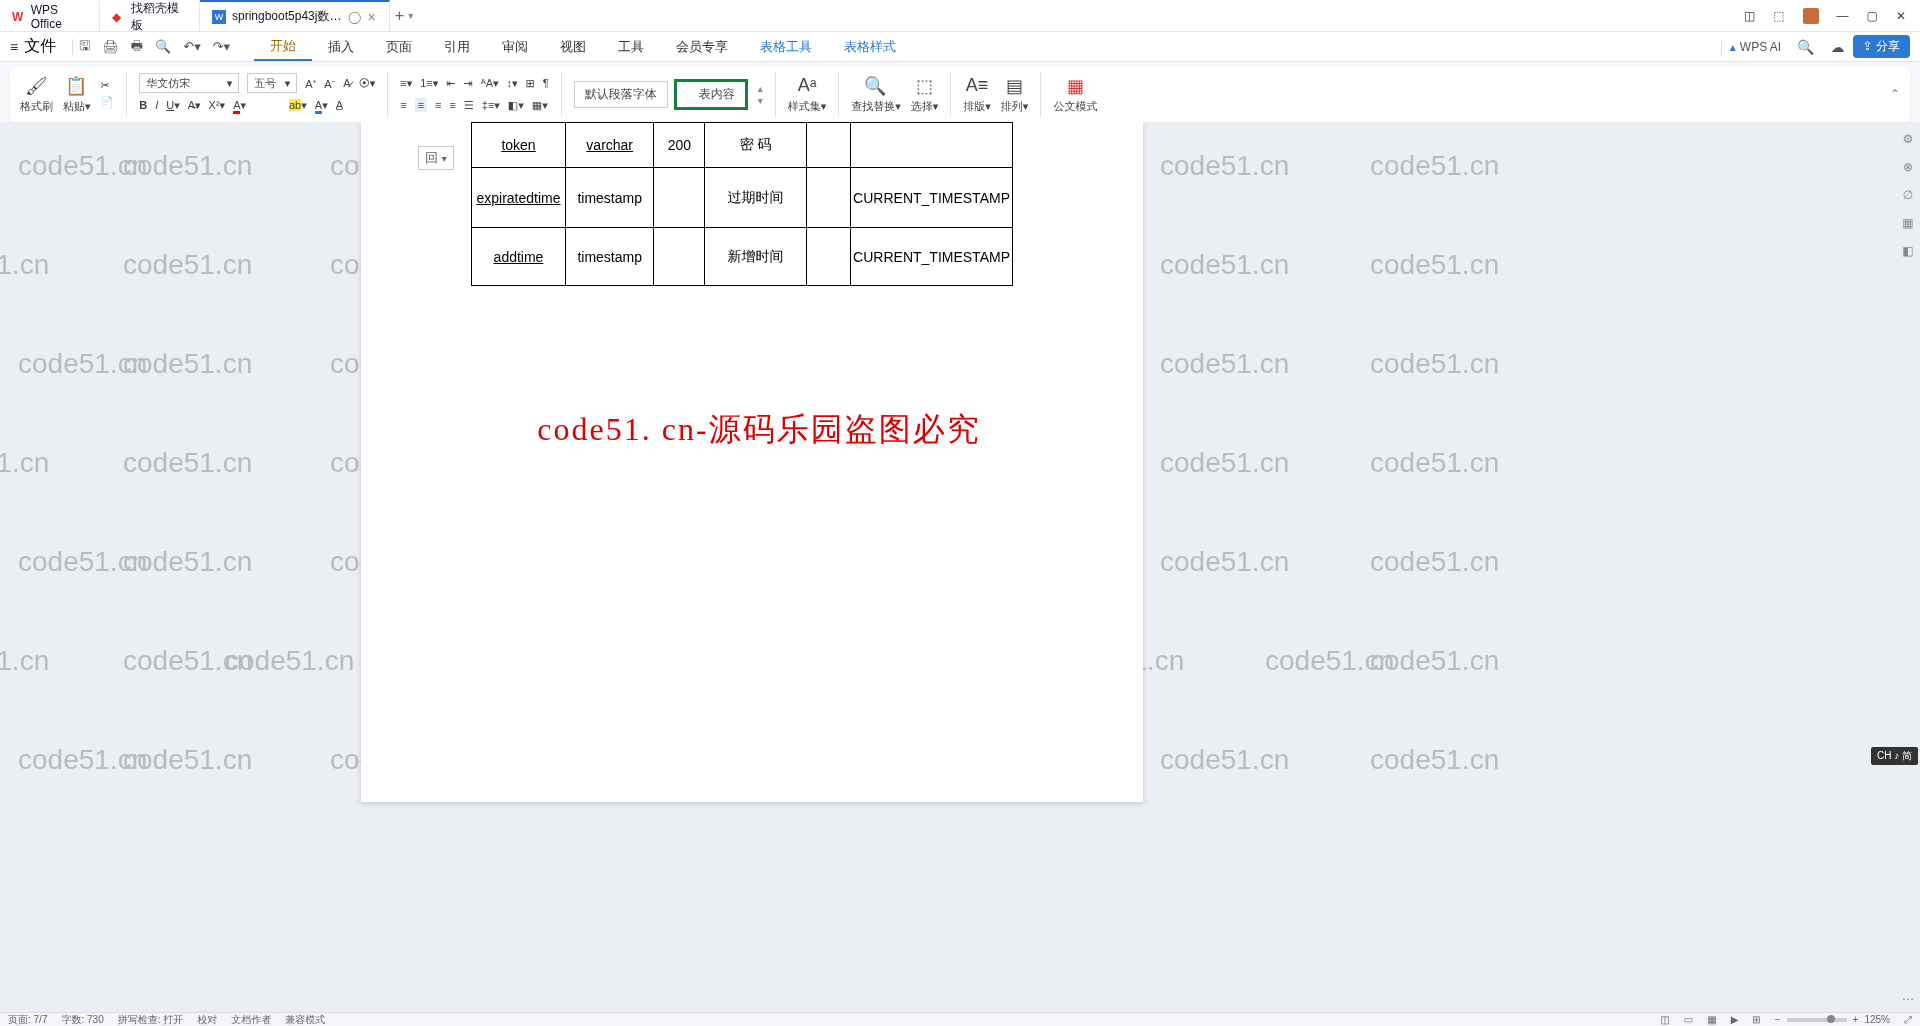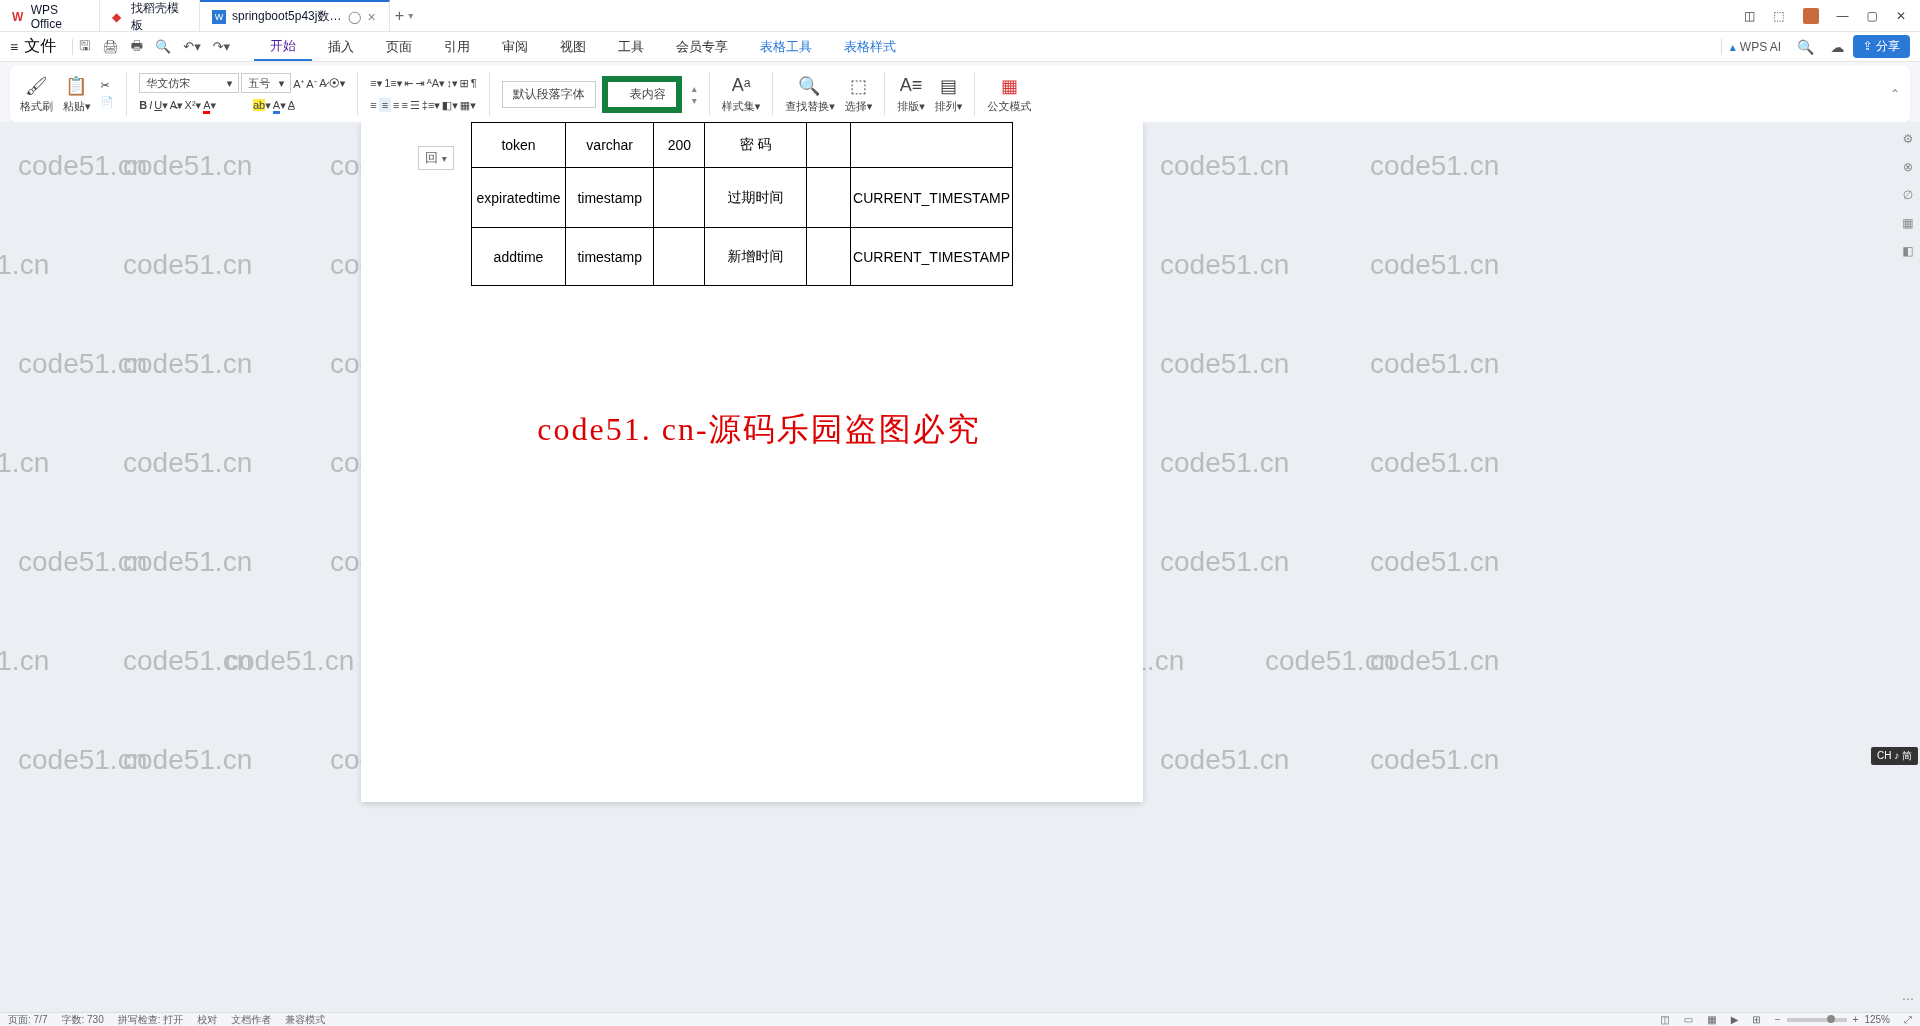--- a/index.html
+++ b/index.html
@@ -17,50 +17,50 @@
   .tab .icon { width:14px; height:14px; display:inline-block; }
   .newtab { width:28px; display:flex; align-items:center; justify-content:center; color:#666; font-size:16px; }
   .wincontrols { margin-left:auto; display:flex; align-items:center; gap:18px; padding:0 14px; color:#444; font-size:12px; }
 
   
   .menubar { height:30px; background:#fff; display:flex; align-items:center; padding:0 10px; gap:0; border-bottom:1px solid #e5e5e5; }
   .hamb { font-size:14px; color:#333; margin-right:6px; }
   .filemenu { font-size:16px; margin-right:10px; }
   .qat { display:flex; align-items:center; gap:12px; margin-right:24px; color:#555; font-size:13px; }
   .menuitem { font-size:13px; padding:4px 16px; color:#333; }
-  .menuitem.active { color:#4c1d95; border-bottom:2px solid #2a79d7; }
+  .menuitem.active { color:#a16207; border-bottom:2px solid #2a79d7; }
   .menuitem.tool { color:#2a79d7; }
   .menuspacer { flex:1; }
   .wpsai { font-size:12px; color:#555; padding:0 8px; display:flex; align-items:center; gap:4px; }
   .cloud { font-size:14px; color:#555; margin:0 8px; }
   .sharebtn { background:#2a79d7; color:#fff; font-size:12px; padding:3px 10px; border-radius:4px; }
 
   
   .ribbon { height:56px; background:#fff; margin:4px 10px; border-radius:6px; display:flex; align-items:center; padding:0 10px; gap:10px; box-shadow:0 1px 3px rgba(0,0,0,.08); font-size:11px; color:#444; }
   .rgroup { display:flex; flex-direction:column; align-items:center; gap:2px; }
   .rgroup .big { font-size:18px; height:22px; display:flex; align-items:center; justify-content:center; }
   .rgroup .lbl { font-size:11px; }
   .twocol { display:flex; flex-direction:column; gap:4px; }
-  .rowicons { display:flex; gap:2px; align-items:center; height:18px; }
+  .rowicons { display:flex; gap:8px; align-items:center; height:18px; }
   .sel { height:20px; border:1px solid #ccc; background:#fff; font-size:11px; display:flex; align-items:center; padding:0 6px; gap:6px; }
   .sel.font { width:100px; }
   .sel.size { width:50px; }
   .vdiv { width:1px; align-self:stretch; background:#e0e0e0; margin:6px 2px; }
   .pill { border:1px solid #ccc; padding:4px 10px; font-size:12px; background:#fff; }
-  .pill.active { border:6px solid #15803d;padding-left:22px; }
+  .pill.active { border:3px solid #15803d;padding-left:22px; }
 
   
   .docarea { position:absolute; top:122px; bottom:14px; left:0; right:0; background:#ebeff3; overflow:hidden; }
   .page { position:absolute; left:361px; top:0; width:782px; height:680px; background:#fff; box-shadow:0 2px 6px rgba(0,0,0,.15); }
 
   
   table.dbtable { border-collapse:collapse; position:absolute; left:110px; top:0; width:542px; font-family:"SimSun","NSimSun",serif; font-size:14px; }
   table.dbtable td { border:1px solid #000; text-align:center; padding:4px 2px; vertical-align:middle; }
   table.dbtable tr { height:45px; }
-  .und { }
+  .und { text-decoration:underline; }
 
   .bigred { position:absolute; left:0; right:0; top:286px; text-align:center; font-family:"SimSun","NSimSun",serif; font-size:32px; color:#d00; letter-spacing:2px;padding-left:14px; }
 
   
   .wm { position:absolute; color:#b9bcbe; font-size:28px; font-family:"Segoe UI",sans-serif; pointer-events:none; }
 
   
   .floathandle { position:absolute; left:418px; top:24px; font-size:13px; color:#666; background:#fff; border:1px solid #ccc; padding:2px 6px; }
 
   

